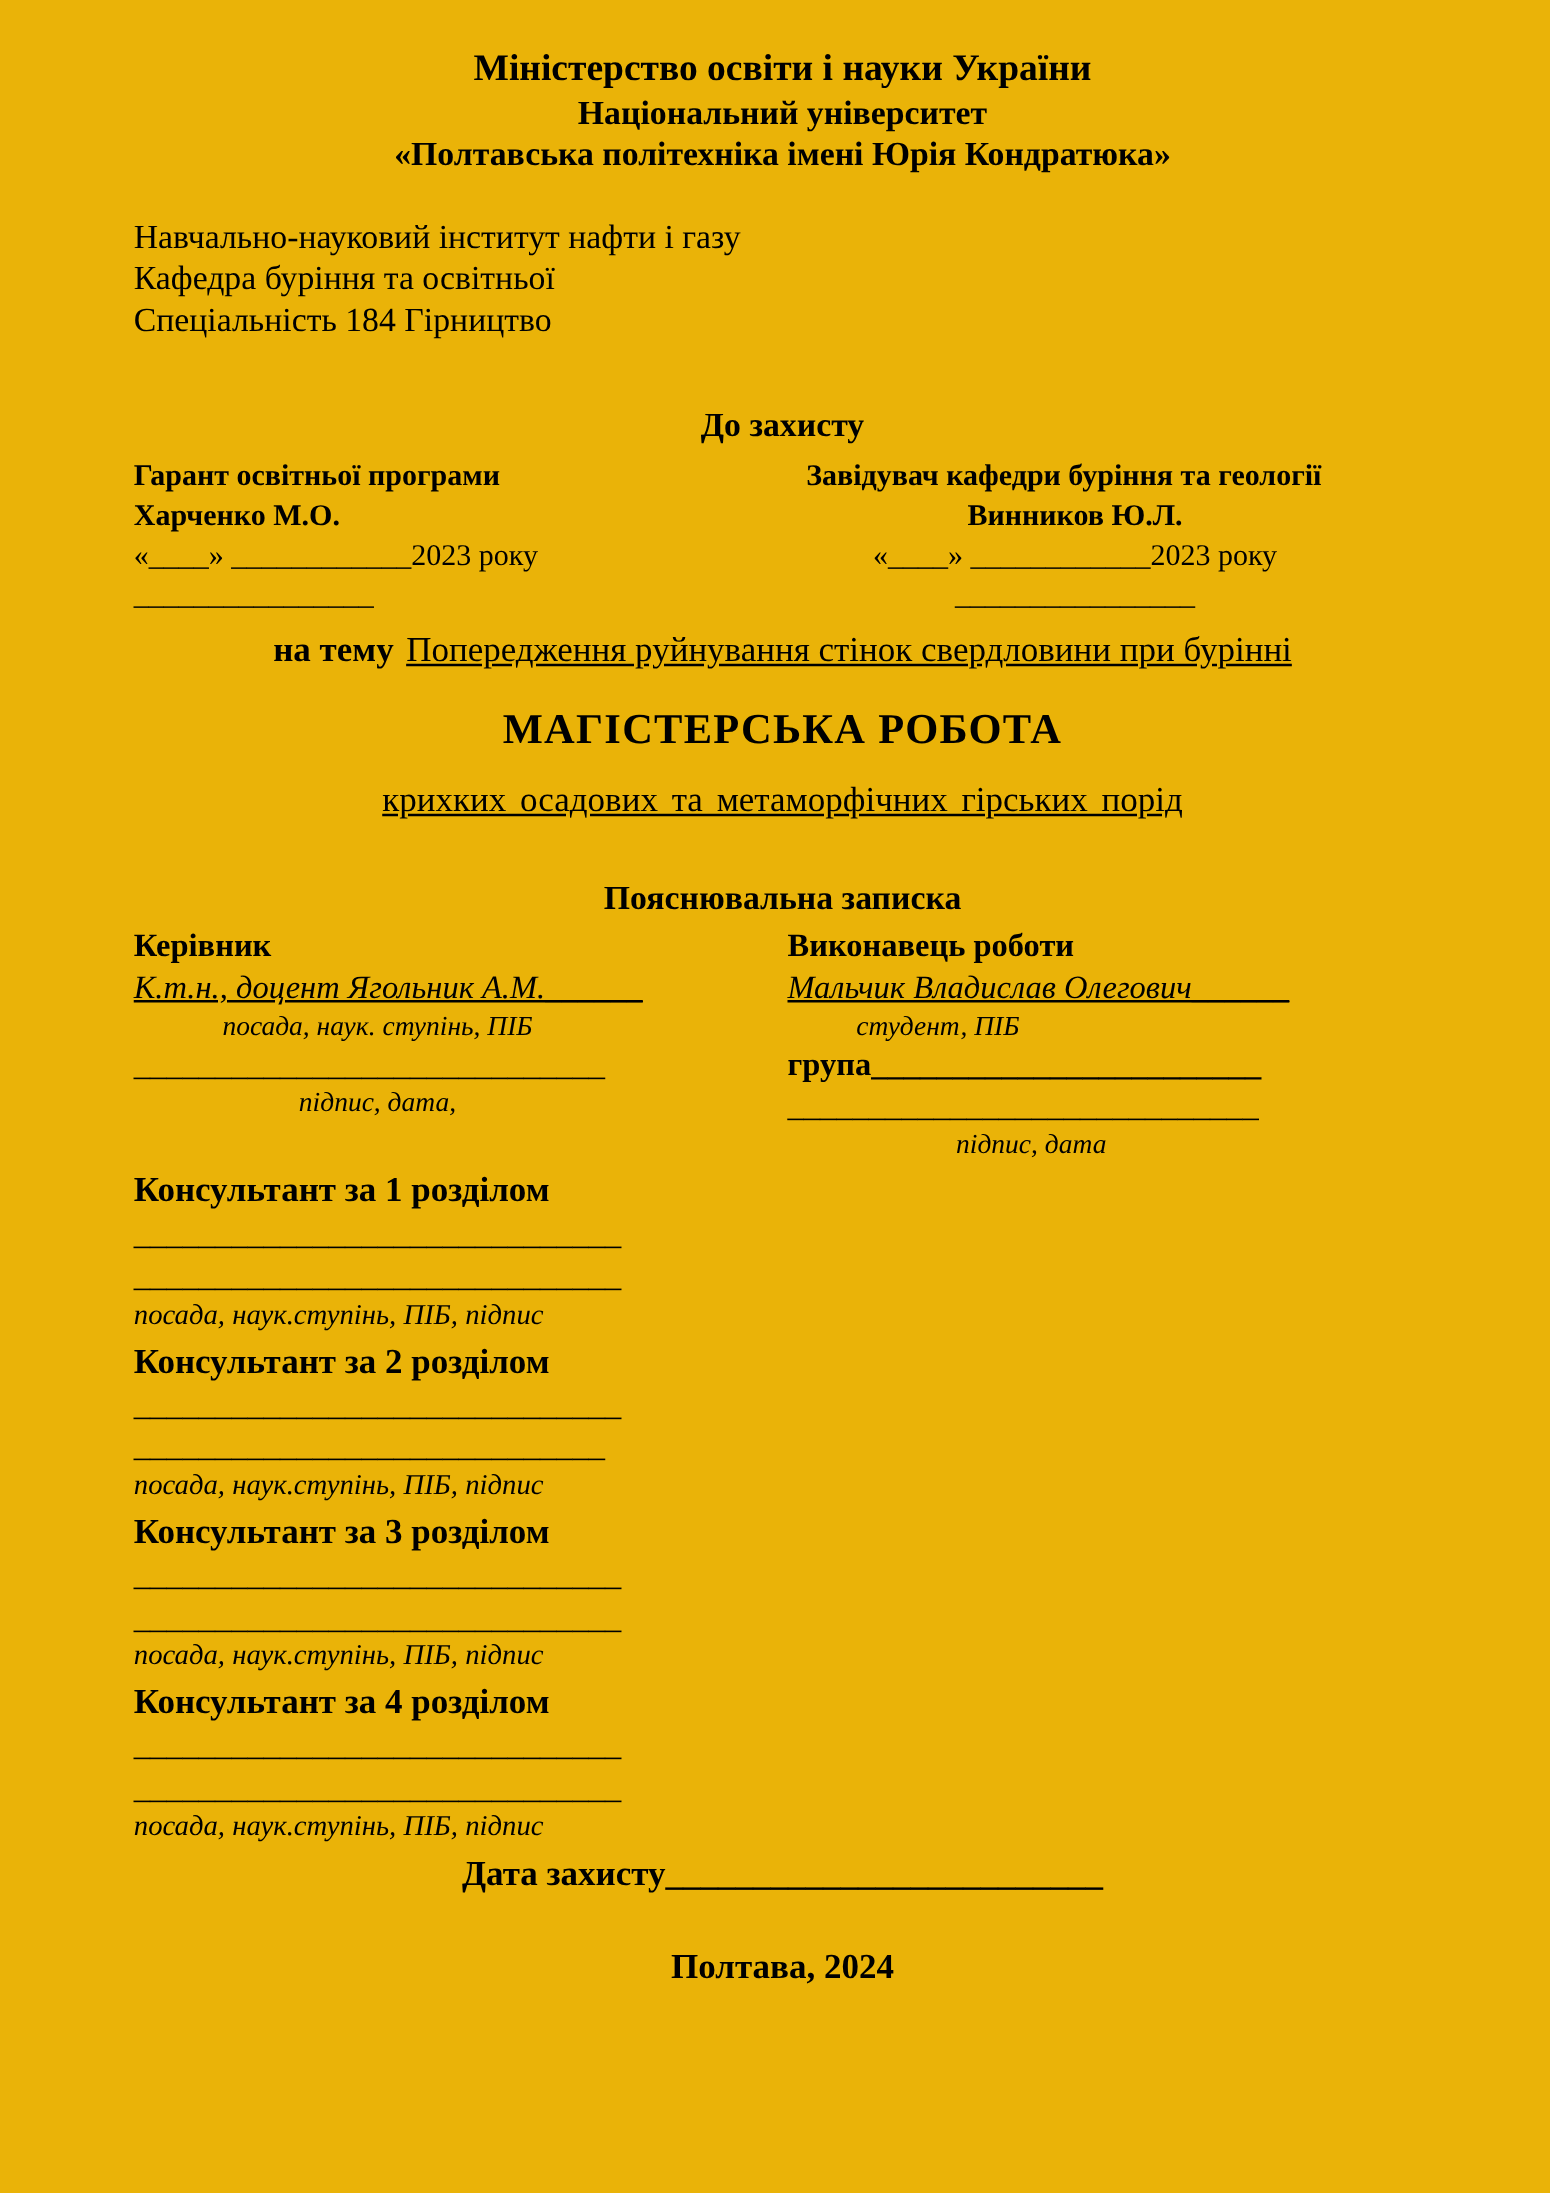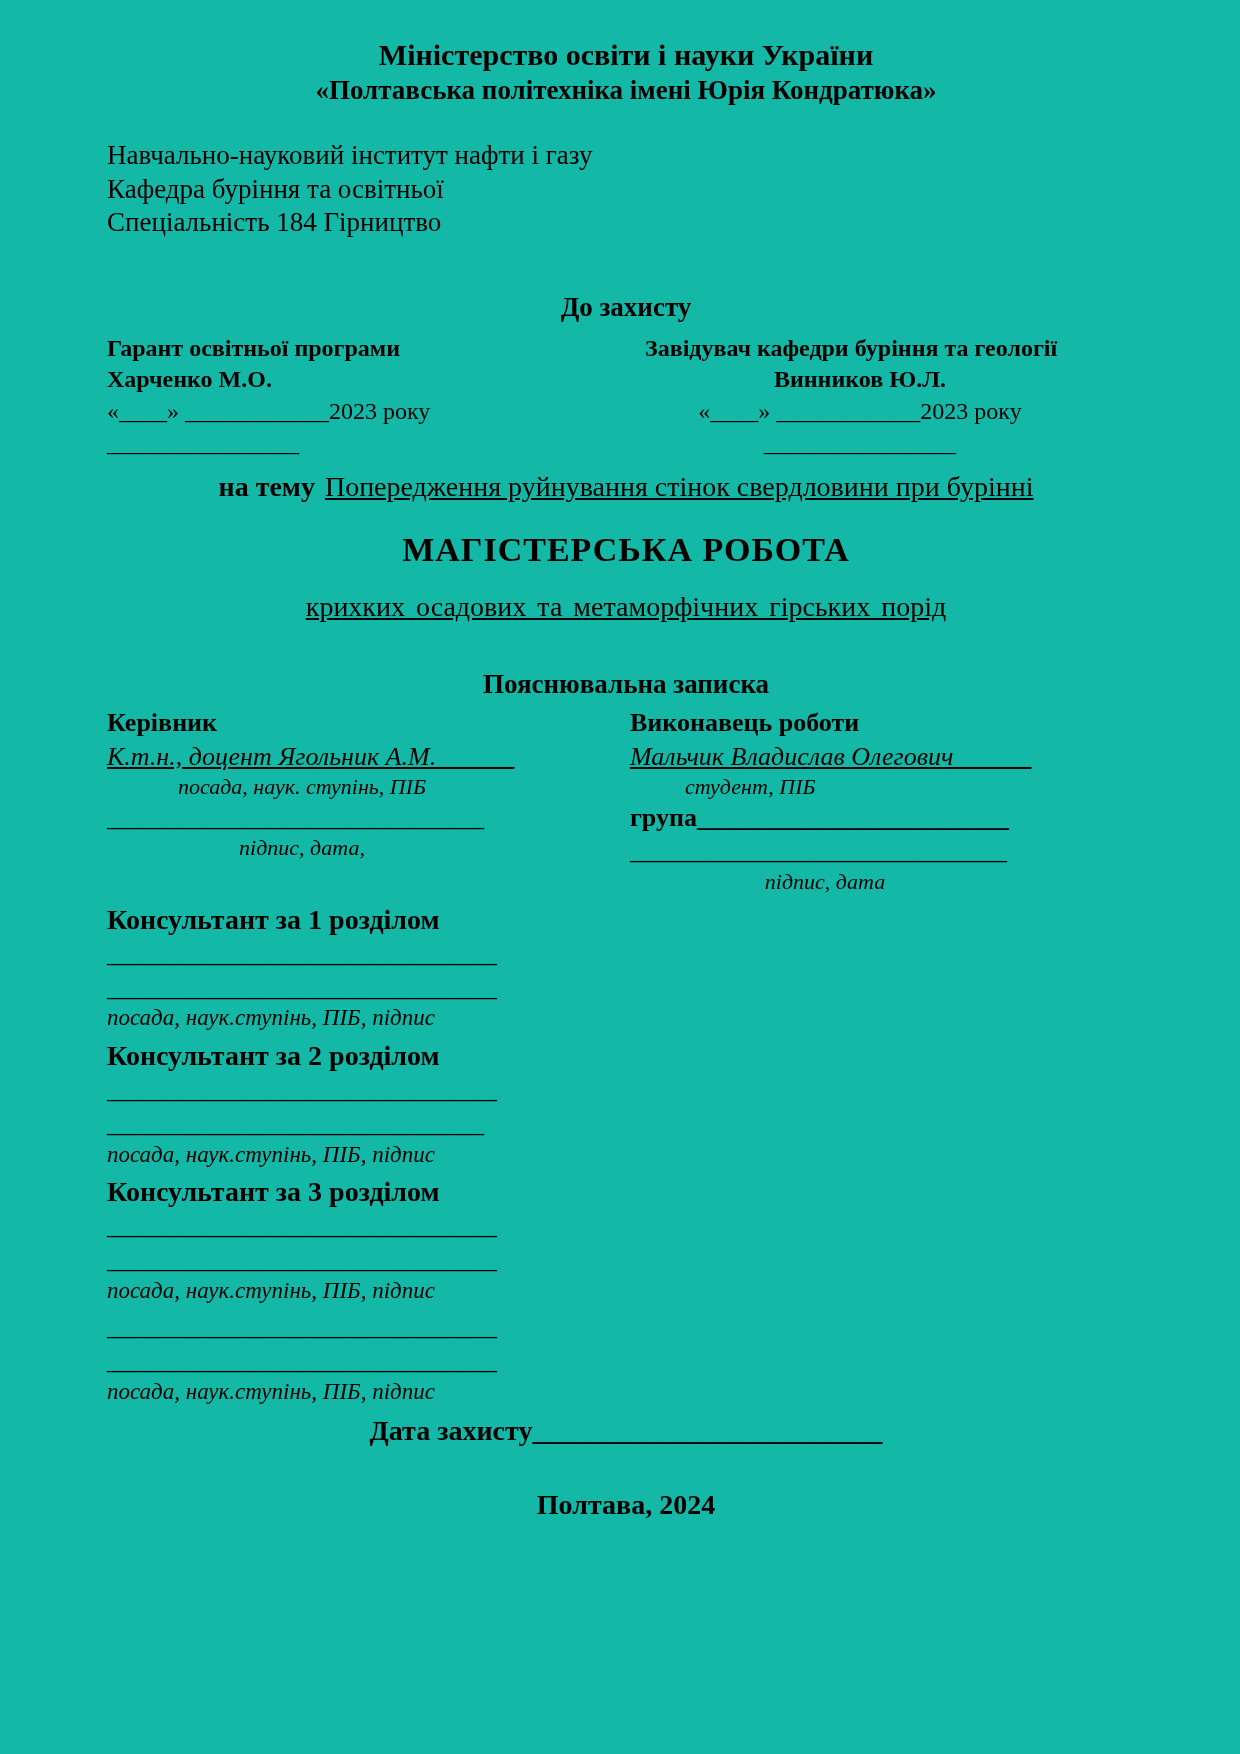--- a/index.html
+++ b/index.html
@@ -1,21 +1,21 @@
 <!DOCTYPE html>
 <html><head>
 <meta charset="utf-8">
 <style>
   html,body { margin:0; padding:0; background:#ffffff; }
   .page {
     position: relative;
     width: 1240px;
     height: 1754px;
     margin: 0 auto;
-    background: #14b8a6;
+    background: #eab308;
     color: #000000;
     font-family: "Liberation Serif", serif;
     font-size: 26px;
     box-sizing: border-box;
     padding: 36px 95px 0 107px;
     overflow: hidden;
   }
   .center { text-align: center; }
   .b { font-weight: bold; }
   .i { font-style: italic; }
@@ -60,20 +60,21 @@
   .defense-date { margin-top: 10px; font-size: 28px; font-weight: bold; }
   .city-year { margin-top: 42px; font-size: 28px; font-weight: bold; }
 </style>
 </head>
 <body>
 
 <div class="page">
 
   <div class="center">
     <div class="head-line1">Міністерство освіти і науки України</div>
+    <div class="head-line2">Національний університет</div>
     <div class="head-line2">«Полтавська політехніка імені Юрія Кондратюка»</div>
   </div>
 
   <div class="info">
     <div>Навчально-науковий інститут нафти і газу</div>
     <div>Кафедра буріння та освітньої</div>
     <div>Спеціальність 184 Гірництво</div>
   </div>
 
   <div class="center approval-heading">До захисту</div>
@@ -135,20 +136,21 @@
   </div>
 
   <div class="consultant">
     <div class="c-label">Консультант за 3 розділом</div>
     <div class="c-line">______________________________</div>
     <div class="c-line">______________________________</div>
     <div class="c-cap">посада, наук.ступінь, ПІБ, підпис</div>
   </div>
 
   <div class="consultant">
+    <div class="c-label">Консультант за 4 розділом</div>
     <div class="c-line">______________________________</div>
     <div class="c-line">______________________________</div>
     <div class="c-cap">посада, наук.ступінь, ПІБ, підпис</div>
   </div>
 
   <div class="center defense-date">
     <span>Дата захисту</span><span class="sig-line">_________________________</span>
   </div>
 
   <div class="center city-year">Полтава, 2024</div>

